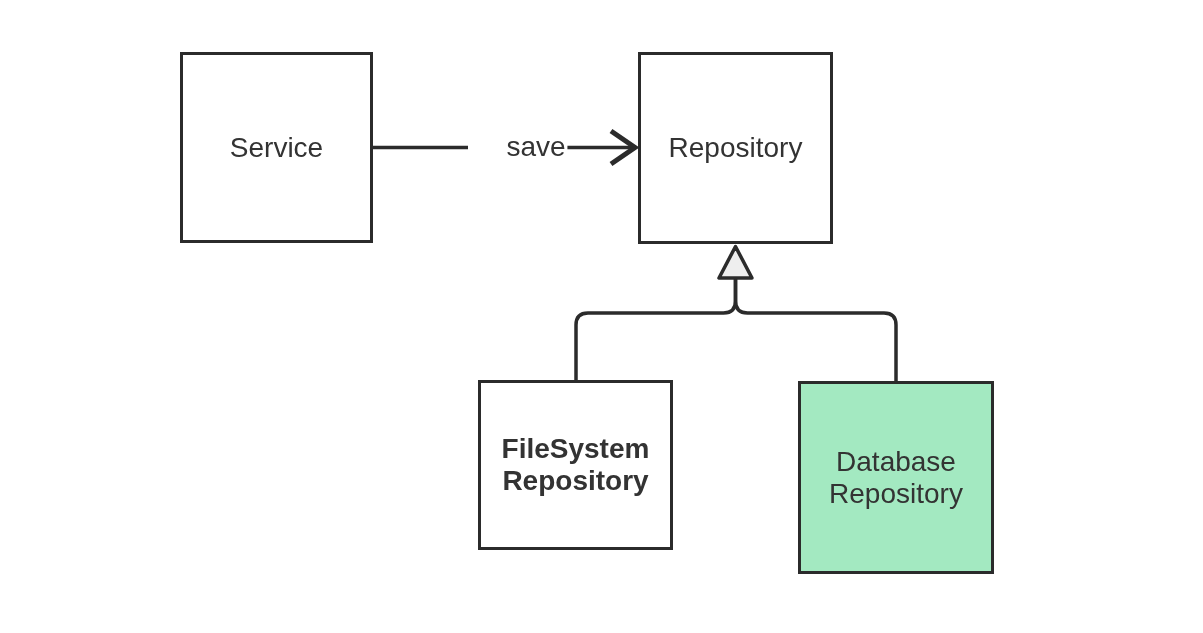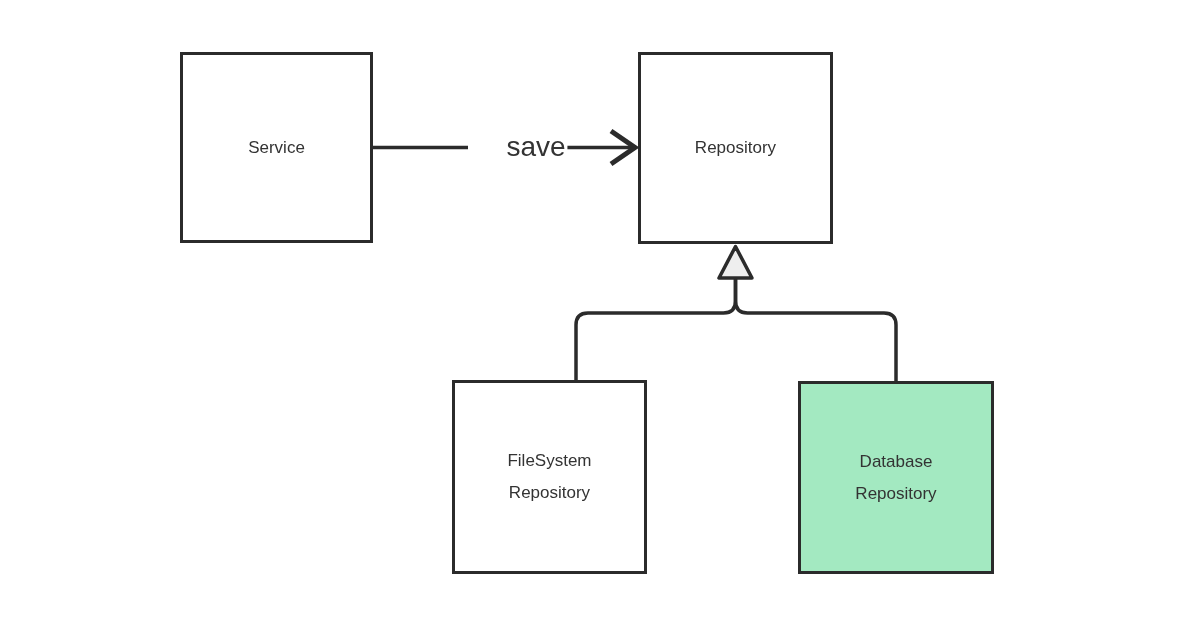--- a/index.html
+++ b/index.html
@@ -49,21 +49,21 @@
   .node {
     position: absolute;
     background: var(--node-fill);
     border: 3px solid var(--stroke);
     color: var(--text);
     display: flex;
     flex-direction: column;
     align-items: center;
     justify-content: center;
     text-align: center;
-    font-size: 17px;
+    font-size: 28px;
     line-height: 32px;
   }
   .node.highlight { background: var(--highlight-fill); }
   .edge-label {
     position: absolute;
     transform: translate(-50%, -50%);
     color: var(--text);
     font-size: 28px;
     line-height: 28px;
     background: var(--background);
@@ -88,21 +88,21 @@
   </svg>
 
   <div class="node" style="left:180px; top:52px; width:193px; height:191px;">
     <span>Service</span>
   </div>
 
   <div class="node" style="left:638px; top:52px; width:195px; height:192px;">
     <span>Repository</span>
   </div>
 
-  <div class="node" style="left:452px; top:380px; width:195px; height:194px;">
+  <div class="node" style="left:478px; top:380px; width:195px; height:170px;font-weight:bold;">
     <span>FileSystem</span>
     <span>Repository</span>
   </div>
 
   <div class="node highlight" style="left:798px; top:381px; width:196px; height:193px;">
     <span>Database</span>
     <span>Repository</span>
   </div>
 
   <div class="edge-label" style="left:536px; top:147px;">save</div>

